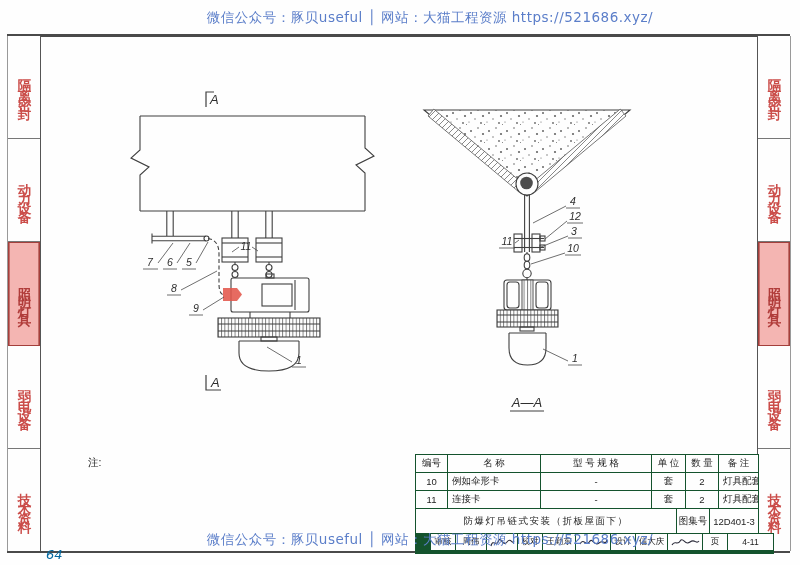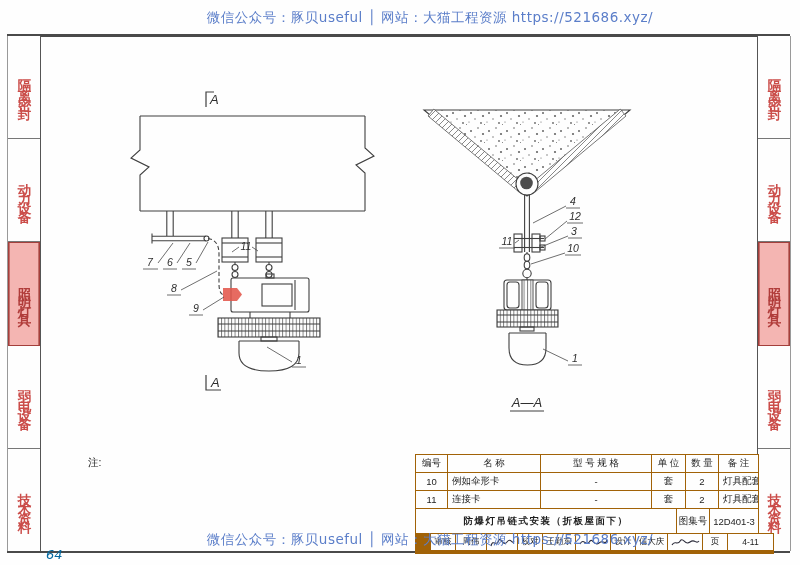--- a/index.html
+++ b/index.html
@@ -29,28 +29,28 @@
   svg.draw{position:absolute;left:40px;top:36px;width:717px;height:516px;z-index:1;}
   .ln{stroke:#3f3f3f;stroke-width:1.1;fill:none;}
   .lnt{stroke:#3f3f3f;stroke-width:1.2;fill:none;}
   .lead{stroke:#4a4a4a;stroke-width:.8;fill:none;}
   .dnum{font:italic 10.5px "Liberation Sans",sans-serif;fill:#2e2e2e;}
   .dcap{font:italic 13px "Liberation Sans",sans-serif;fill:#2e2e2e;}
   
   .notes{position:absolute;left:88px;top:454px;width:322px;font-size:10.5px;line-height:16.5px;
          color:#1f1f1f;z-index:2;}
   
-  .grid{position:absolute;display:grid;background:#a16207;gap:1px;padding:1px;z-index:3;}
+  .grid{position:absolute;display:grid;background:#14532d;gap:1px;padding:1px;z-index:3;}
   .grid>div{background:#fefefe;display:flex;align-items:center;justify-content:center;
             font-size:9.5px;color:#1d1d1d;overflow:hidden;white-space:nowrap;}
   .spec{left:415px;top:454px;width:342px;grid-template-columns:31px 92px 110px 33px 32px 1fr;
         grid-auto-rows:17px;}
   .spec .al{justify-content:flex-start;padding-left:4px;}
   .trow{left:415px;top:508px;width:342px;grid-template-columns:260px 32px 1fr;grid-auto-rows:25px;}
-  .drawing-title{font-size:15px;font-weight:700;letter-spacing:1.5px;}
+  .drawing-title{font-size:15px;font-weight:400;letter-spacing:1.5px;}
   .small-lab{font-size:8.5px;}
   .srow{left:415px;top:533px;width:342px;height:19px;
         grid-template-columns:24px 30px 30px 24px 32px 34px 24px 31px 34px 24px 1fr;grid-auto-rows:16px;padding-left:16px;}
   .srow>div{font-size:8.5px;}
   .sig svg{display:block;}
   .corner-num{position:absolute;left:46px;top:547px;font:italic 13px "DejaVu Sans",sans-serif;color:#0369a1;z-index:4;}
 </style>
 </head>
 <body>
 

